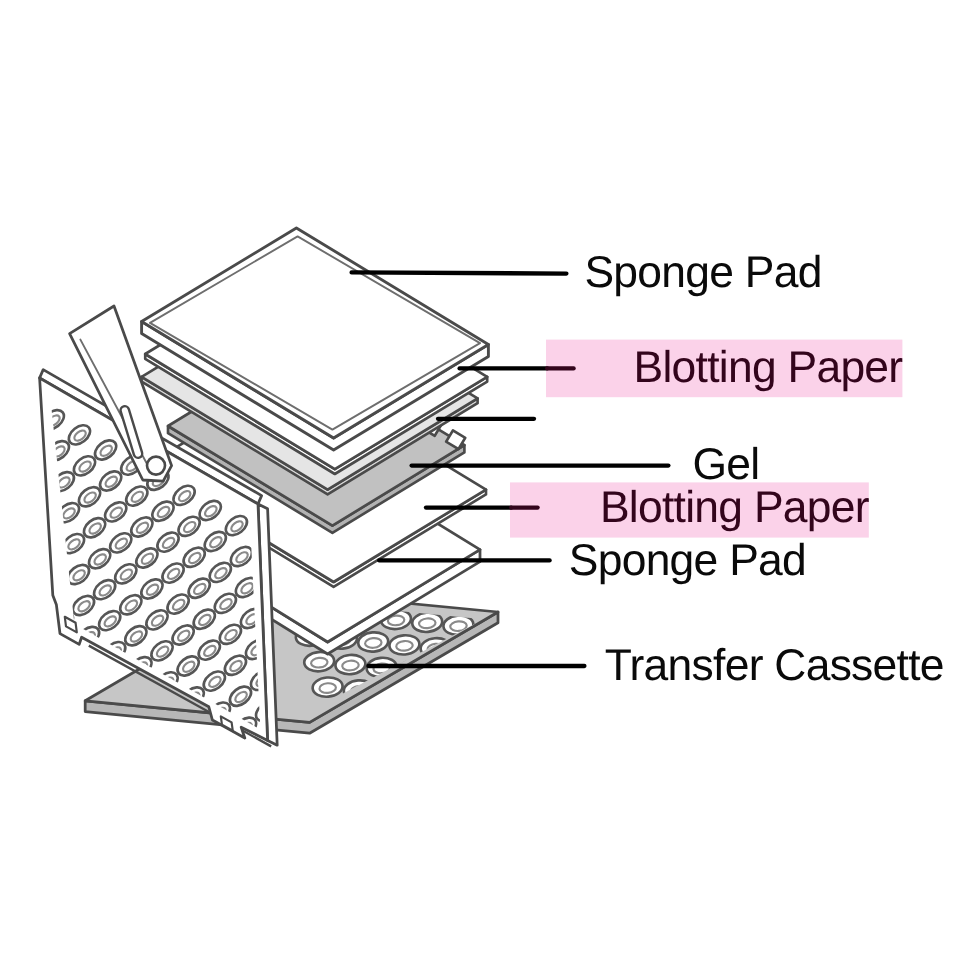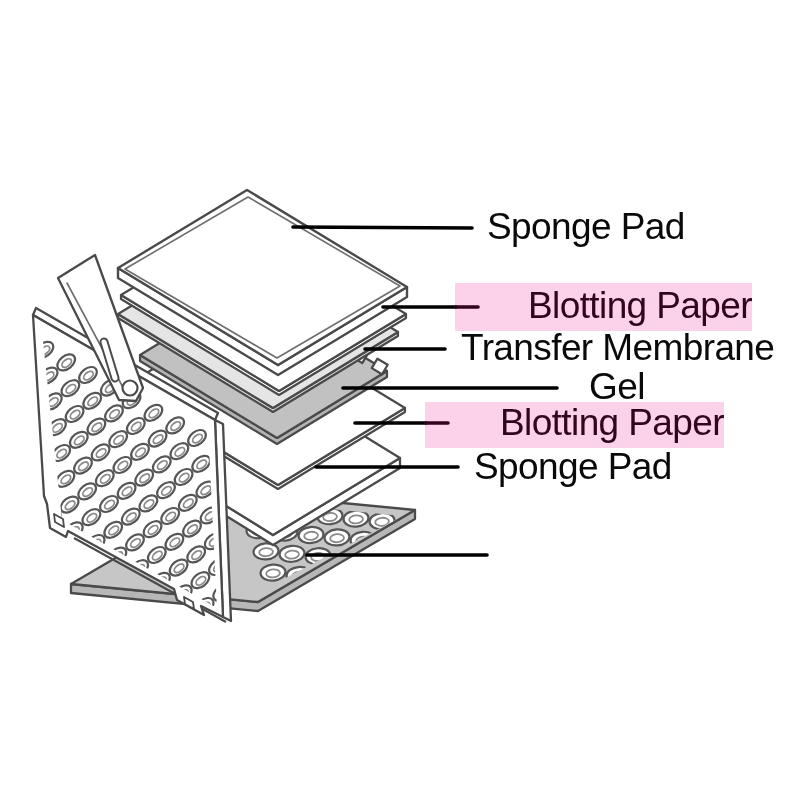--- a/index.html
+++ b/index.html
@@ -321,17 +321,17 @@
     <line x1="343" y1="388" x2="557" y2="388"></line>
     <line x1="355" y1="423" x2="426" y2="423"></line>
     <line x1="426" y1="423" x2="448" y2="423" style="stroke:var(--maroon)"></line>
     <line x1="316" y1="467" x2="458" y2="467"></line>
     <line x1="307" y1="555" x2="487" y2="555"></line>
   </g>
 </svg>
 
   <div class="lbl" style="left:487px;top:228px">Sponge Pad</div>
   <div class="lbl hl" style="left:455px;width:297px;top:307px">Blotting Paper</div>
-  <div class="lbl" style="left:461px;top:349px">Transfer Membrane</div>
-  <div class="lbl" style="left:589px;top:388px">Gel</div>
+  <div class="lbl" style="left:577px;top:388px">Gel</div>
   <div class="lbl hl" style="left:425px;width:299px;top:424px">Blotting Paper</div>
   <div class="lbl" style="left:474px;top:468px">Sponge Pad</div>
+  <div class="lbl" style="left:504px;top:555px">Transfer Cassette</div>
 </div>
 
 </body></html>

